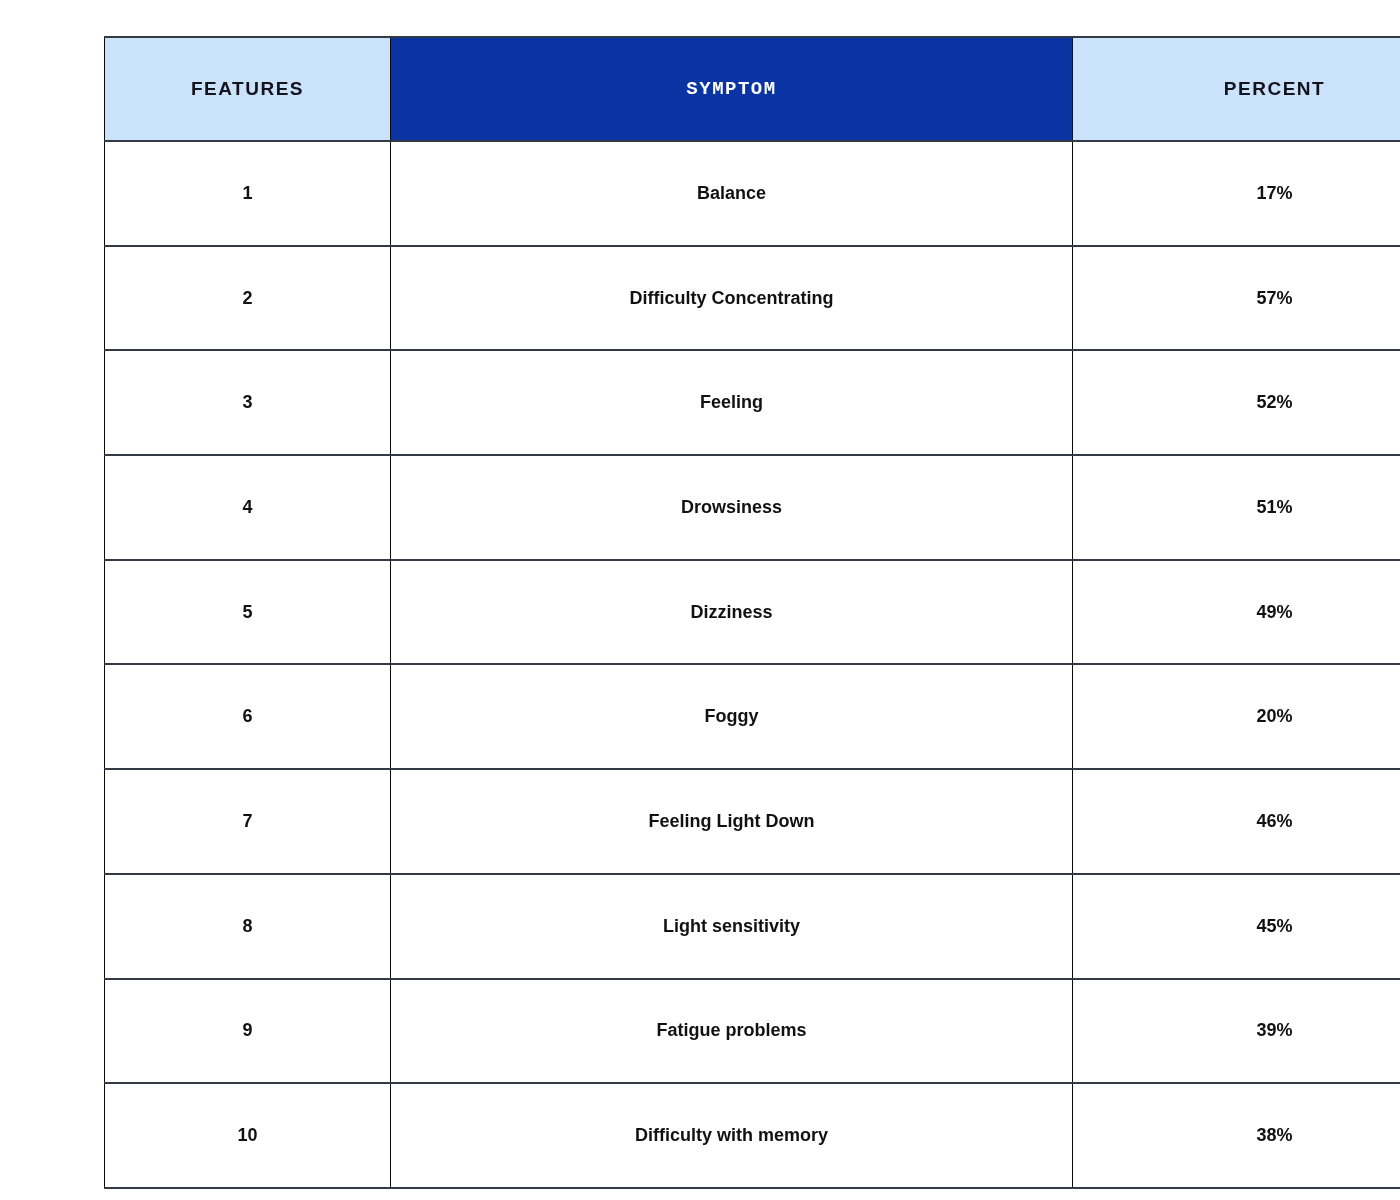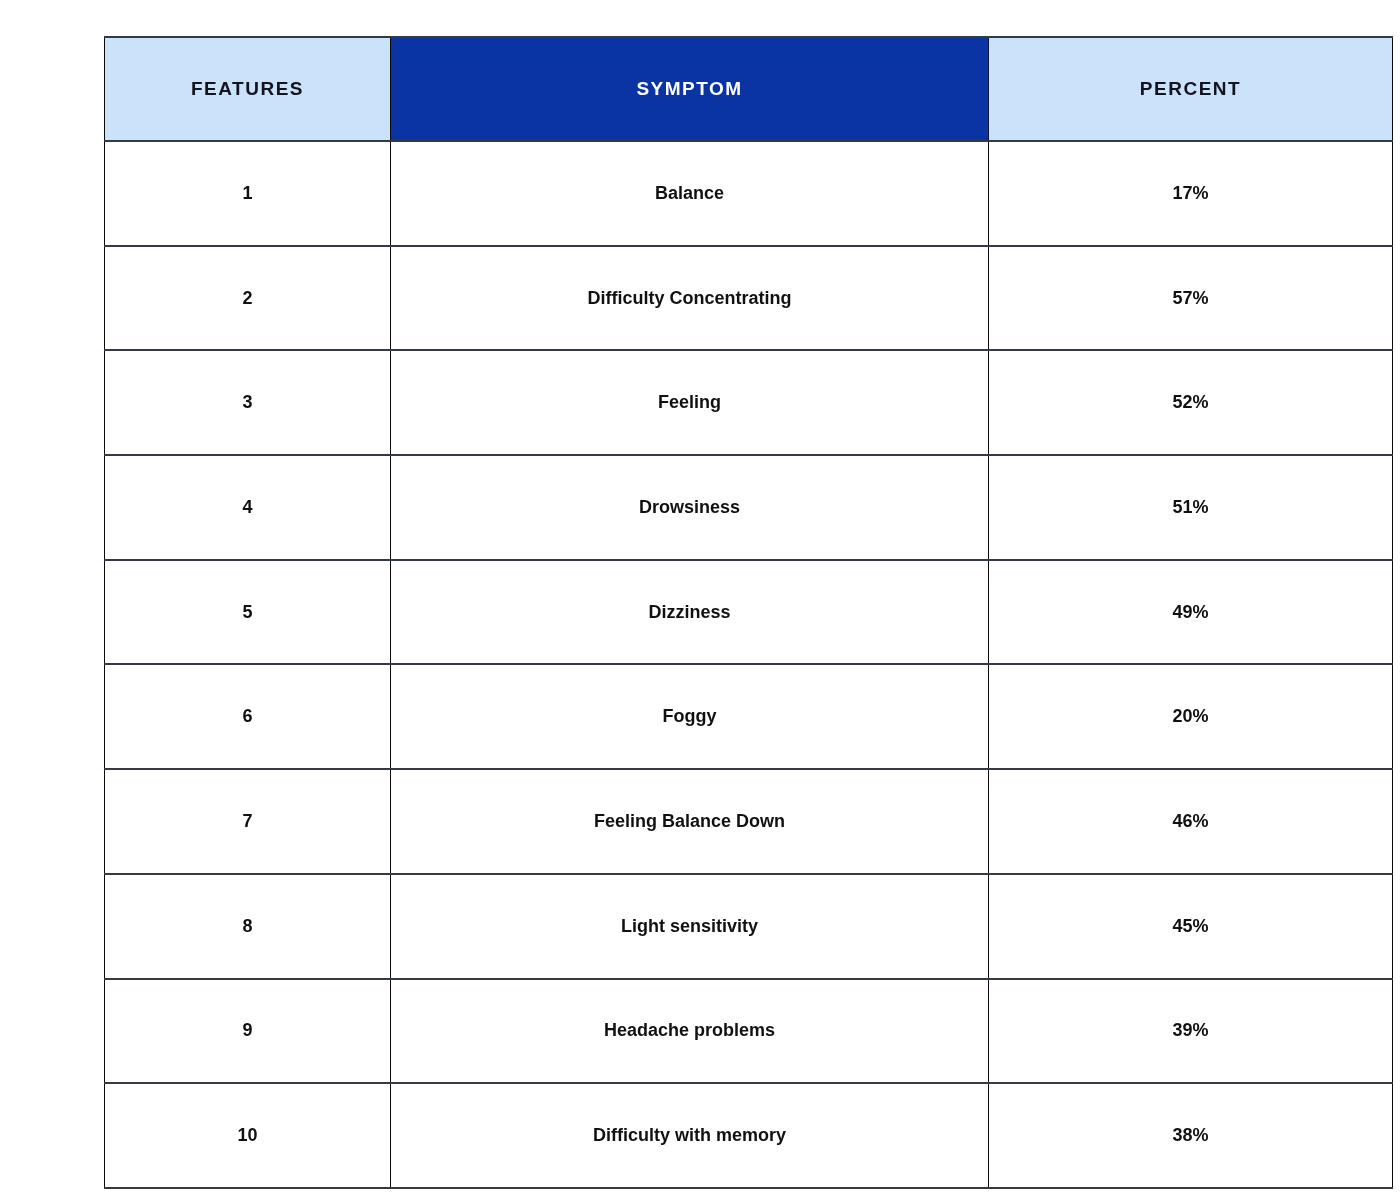--- a/index.html
+++ b/index.html
@@ -47,21 +47,21 @@
     border-right-color: #06123a;
   }
   .symptom-table tbody td {
     height: 104.7px;
     font-size: 18px;
     font-weight: bold;
     color: #111111;
     background: #ffffff;
   }
   .col-features { width: 286px; }
-  .col-symptom  { width: 598px; }
+  .col-symptom  { width: 682px; font-family: Liberation Mono, monospace; }
   .col-percent  { width: 404px; }
 </style>
 </head>
 <body>
 
 <div class="table-wrap">
   <table class="symptom-table">
     <colgroup>
       <col class="col-features">
       <col class="col-symptom">
@@ -100,31 +100,31 @@
         <td>Dizziness</td>
         <td>49%</td>
       </tr>
       <tr>
         <td>6</td>
         <td>Foggy</td>
         <td>20%</td>
       </tr>
       <tr>
         <td>7</td>
-        <td>Feeling Balance Down</td>
+        <td>Feeling Light Down</td>
         <td>46%</td>
       </tr>
       <tr>
         <td>8</td>
         <td>Light sensitivity</td>
         <td>45%</td>
       </tr>
       <tr>
         <td>9</td>
-        <td>Headache problems</td>
+        <td>Fatigue problems</td>
         <td>39%</td>
       </tr>
       <tr>
         <td>10</td>
         <td>Difficulty with memory</td>
         <td>38%</td>
       </tr>
     </tbody>
   </table>
 </div>

